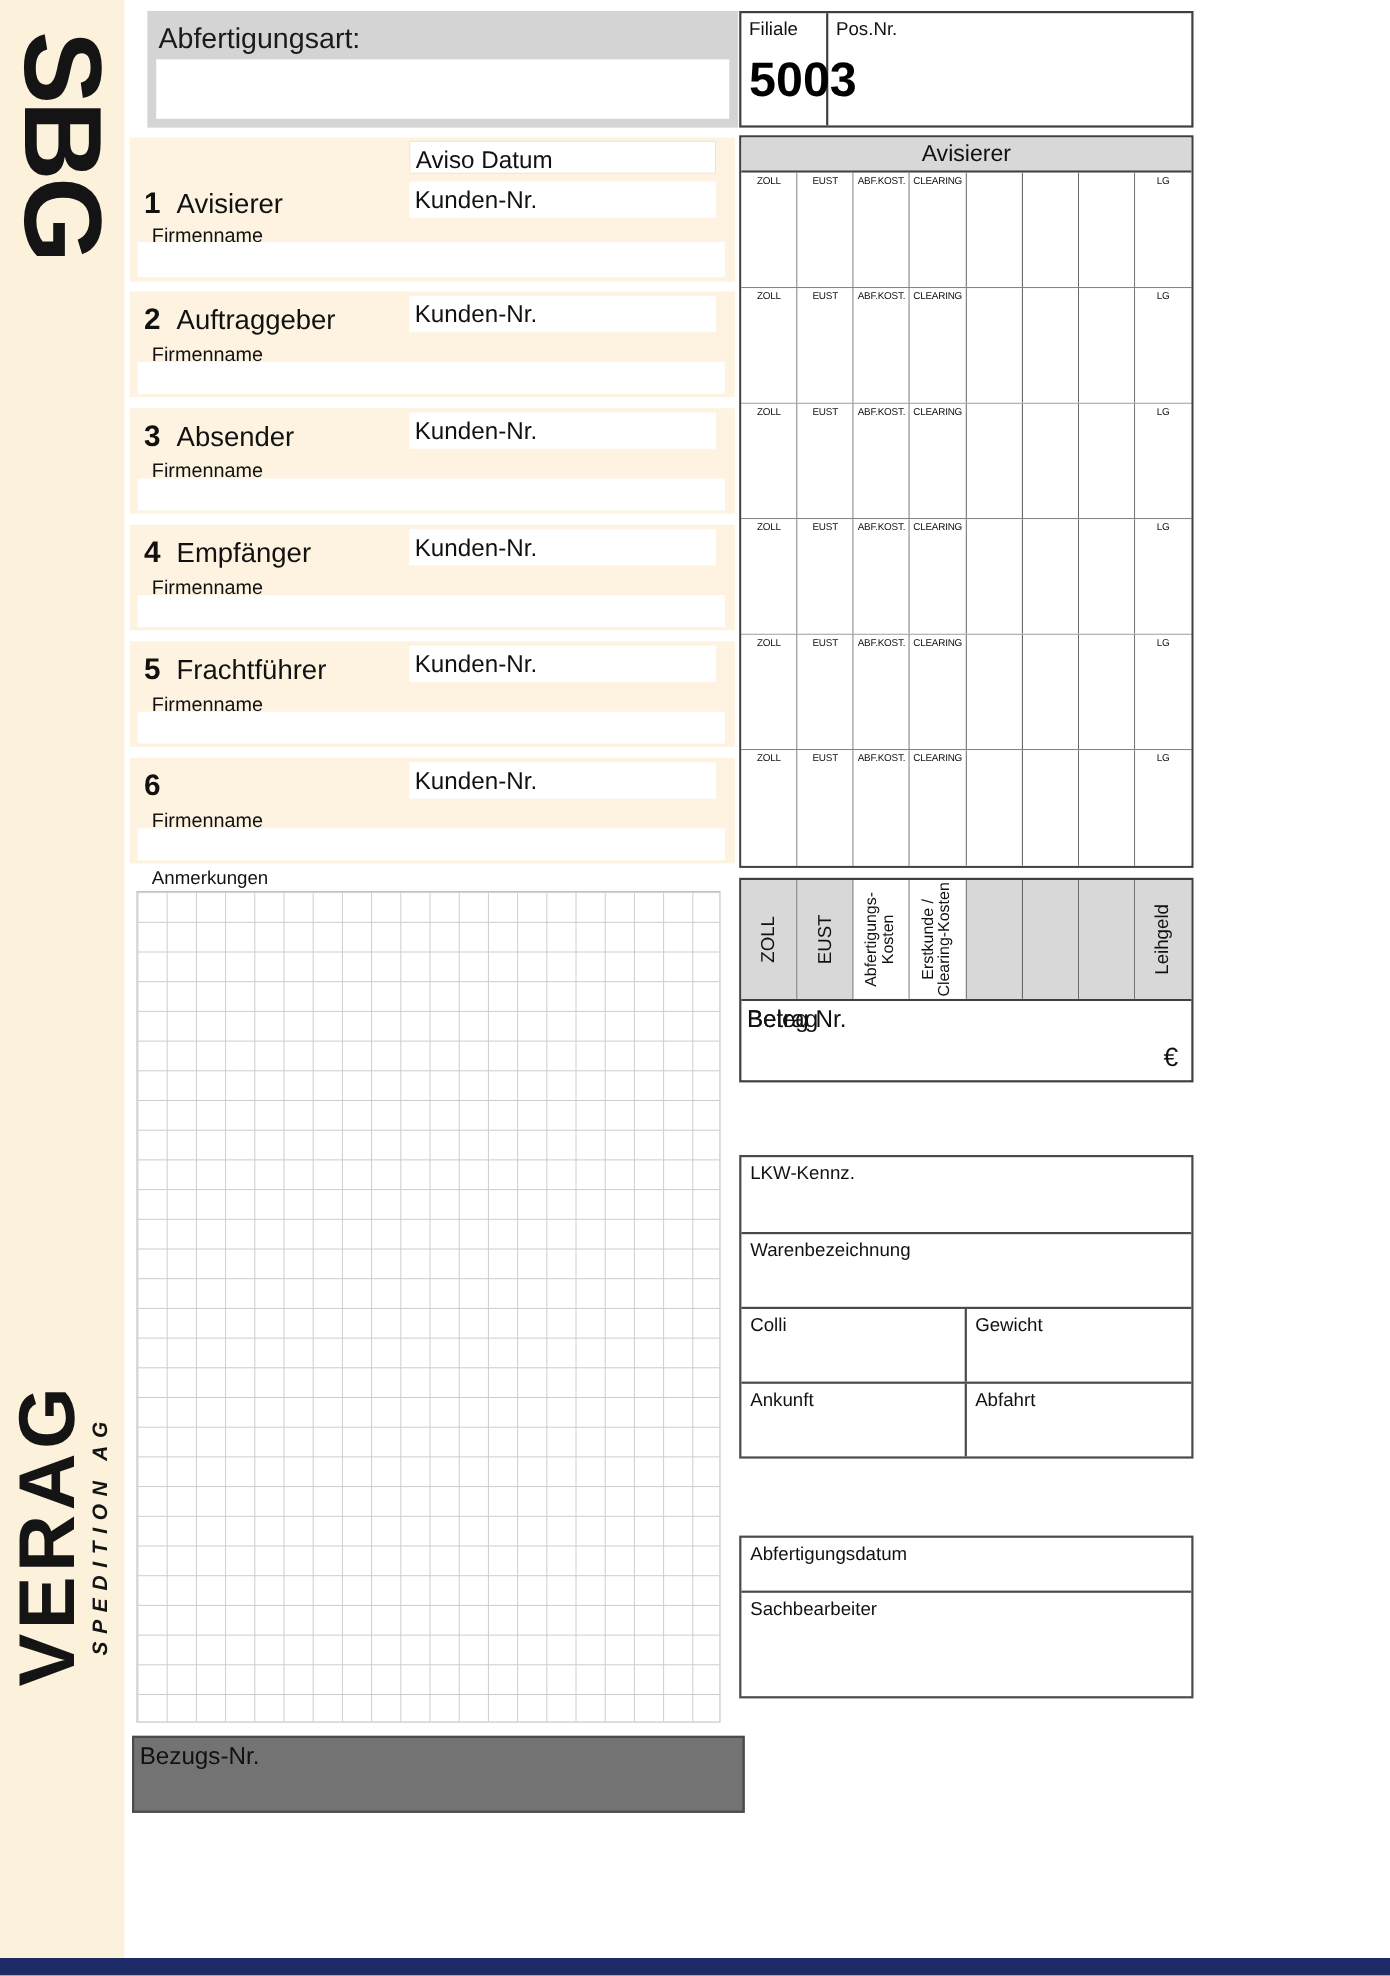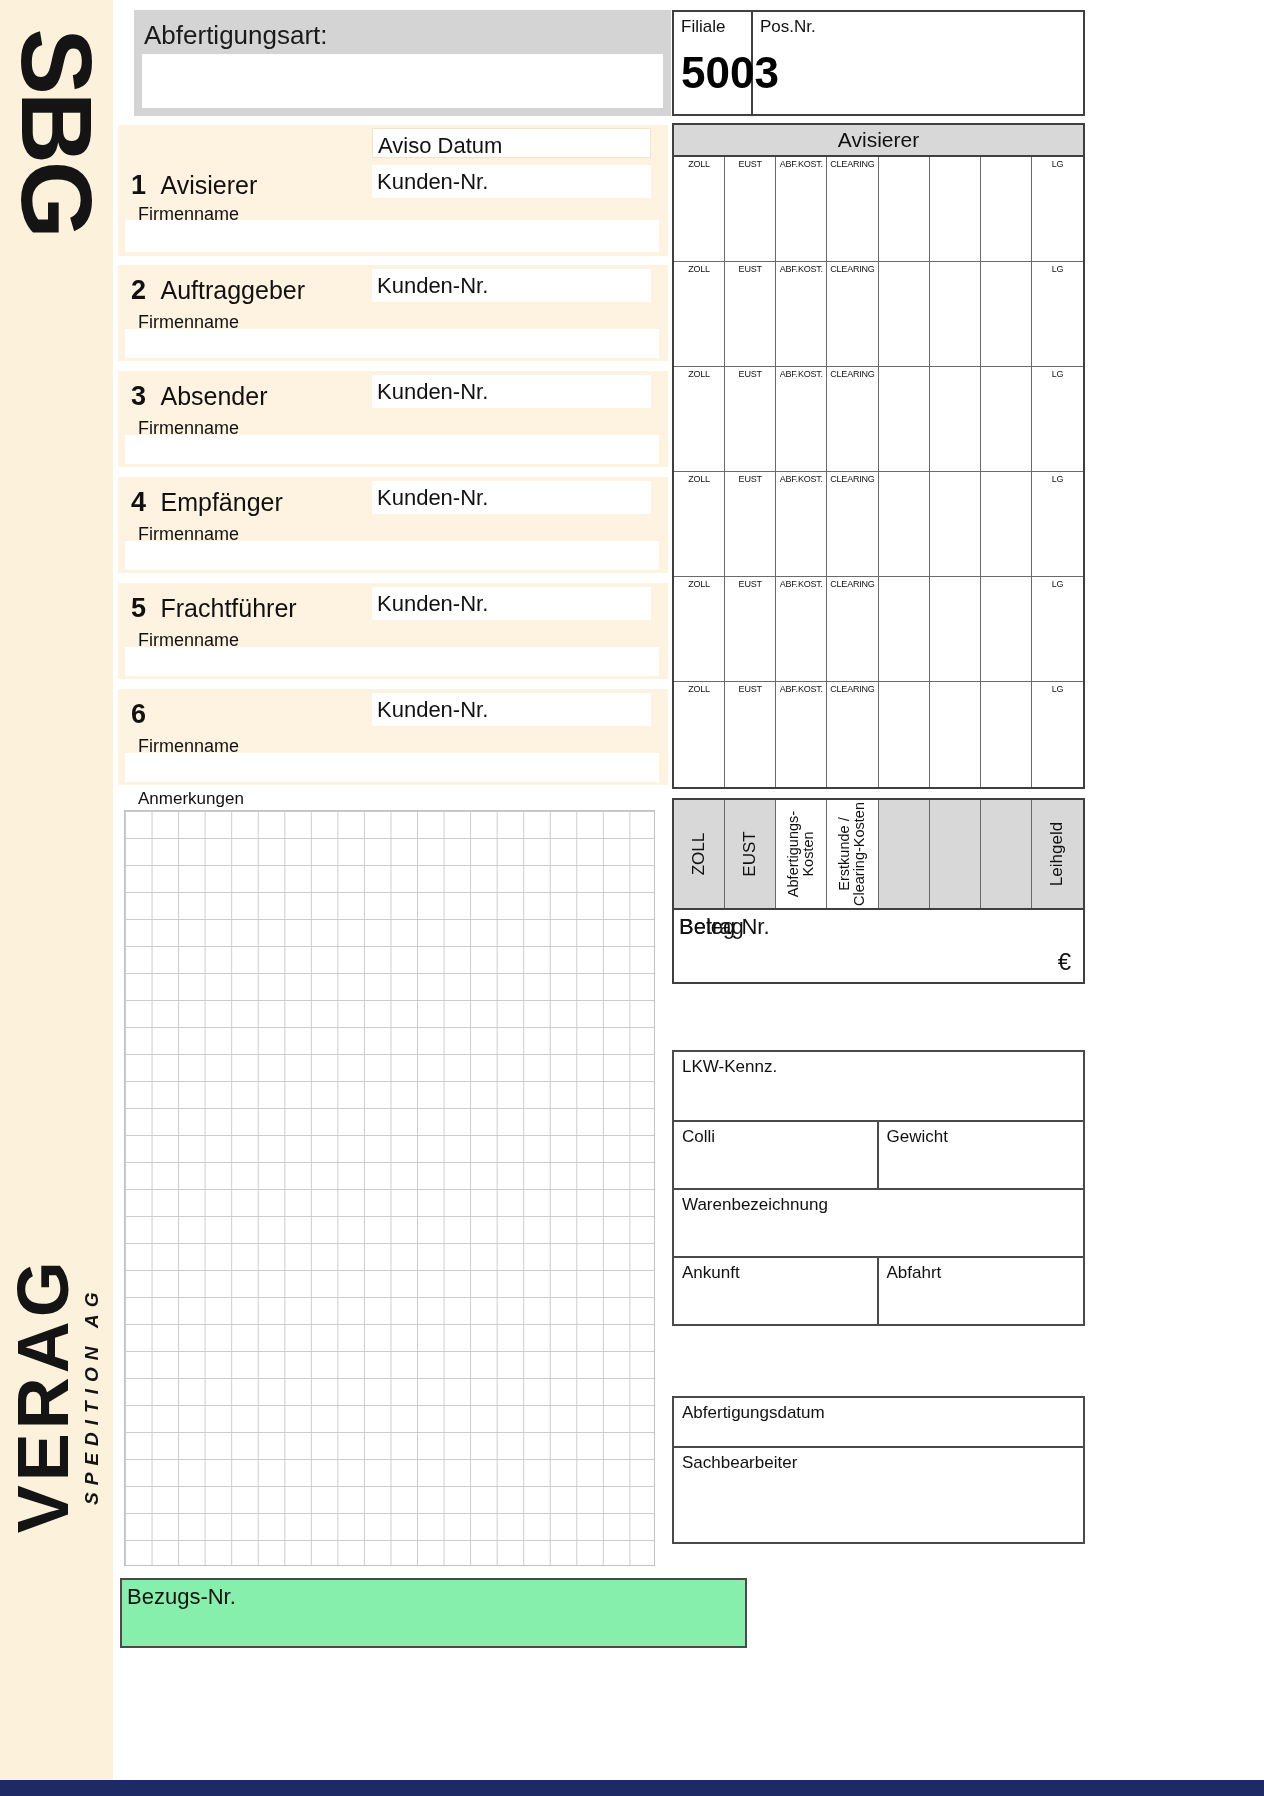--- a/index.html
+++ b/index.html
@@ -97,22 +97,22 @@
   .d-row { position:relative; height:68px; border-top:2px solid #4a4a4a; }
   .d-row:first-child { border-top:none;text-align:right; }
   .d-row.split { display:flex; }
   .d-half { position:relative; width:50%; }
   .d-half:first-child { border-right:2px solid #4a4a4a; }
   .d-label { position:absolute; left:8px; top:5px; font-size:17px; color:#111; white-space:nowrap; }
   .d-row.short { height:48px; }
   .d-row.tall { height:96px; }
 
   
-  .bezugs-box { position:absolute; left:120px; top:1578px; width:627px; height:70px;
-                border:2px solid #4a4a4a; background:#86efac; }
+  .bezugs-box { position:absolute; left:120px; top:1578px; width:557px; height:70px;
+                border:2px solid #4a4a4a; background:#737373; }
 </style>
 </head>
 <body>
 
 <div class="page">
 
   <div class="sidebar">
     <div class="sbg-wrap">
       <span class="sbg">SBG</span>
     </div>
@@ -377,31 +377,31 @@
     </div>
   </div>
 
   <div class="anm-label">Anmerkungen</div>
   <div class="anm-grid"></div>
 
   <div class="detail-box" style="top:1050px">
     <div class="d-row">
       <span class="d-label">LKW-Kennz.</span>
     </div>
+    <div class="d-row">
+      <span class="d-label">Warenbezeichnung</span>
+    </div>
     <div class="d-row split">
       <div class="d-half">
         <span class="d-label">Colli</span>
       </div>
       <div class="d-half">
         <span class="d-label">Gewicht</span>
       </div>
     </div>
-    <div class="d-row">
-      <span class="d-label">Warenbezeichnung</span>
-    </div>
     <div class="d-row split">
       <div class="d-half">
         <span class="d-label">Ankunft</span>
       </div>
       <div class="d-half">
         <span class="d-label">Abfahrt</span>
       </div>
     </div>
   </div>
 

